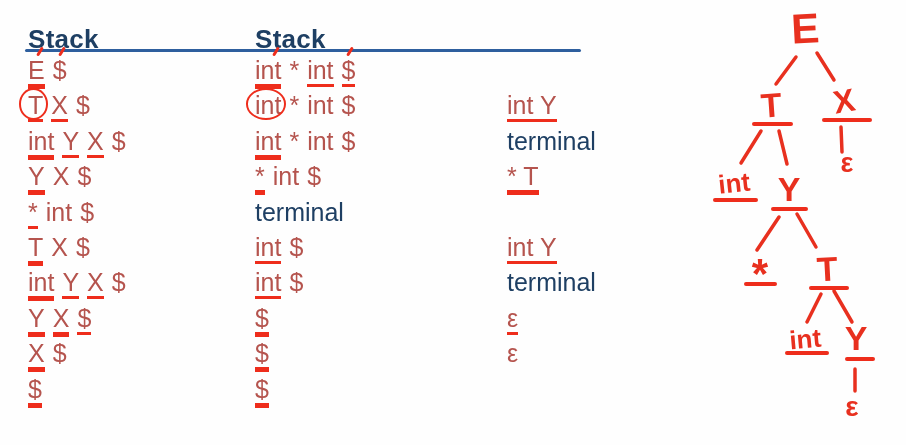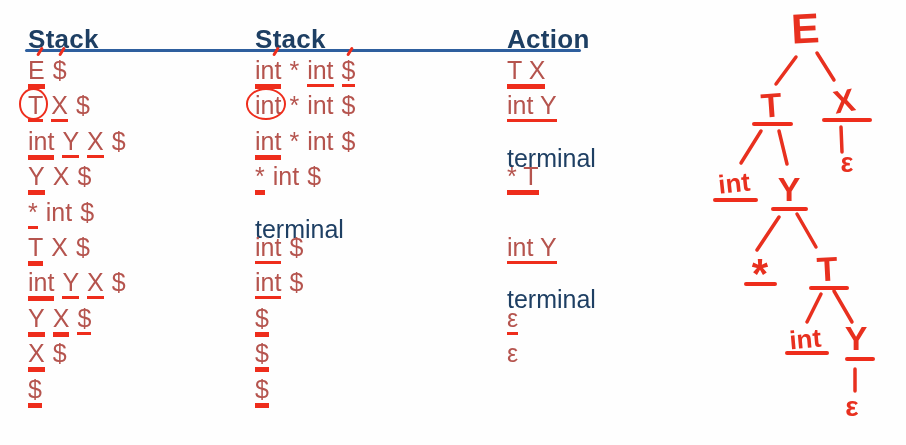--- a/index.html
+++ b/index.html
@@ -14,49 +14,47 @@
                background:var(--rule-blue);border-radius:2px;}
 
   #rows{position:absolute;left:28px;top:54px;width:870px;}
   .row{display:grid;grid-template-columns:227px 252px 220px;height:35.4px;
        align-items:start;padding-top:4px;box-sizing:border-box;}
   .cell{white-space:nowrap;}
   .tok{display:inline-block;position:relative;margin-right:8px;
        font-size:25px;line-height:25px;color:var(--body-red);padding-bottom:1px;}
   .tok.u1{border-bottom:3px solid var(--bright-red);}
   .tok.u2{border-bottom:5px solid var(--bright-red);}
-  .tok.blue{color:var(--navy);margin-top:17px;}
+  .tok.blue{color:var(--navy);}
   .ring{position:absolute;left:-9px;right:-5px;top:-5px;bottom:-1px;
         border:2.5px solid var(--bright-red);border-radius:50%;pointer-events:none;}
   .acc{position:absolute;top:-8px;right:0px;width:10px;height:3px;
        background:var(--bright-red);transform:rotate(-58deg);border-radius:2px;}
 
   
   #tree{position:absolute;left:700px;top:0;}
   #tree text{fill:var(--tree-red);font-family:"Liberation Sans",sans-serif;font-weight:bold;}
   #tree line.edge{stroke:var(--tree-red);stroke-width:3.5;stroke-linecap:round;}
   #tree line.mark{stroke:var(--bright-red);stroke-width:4;stroke-linecap:round;}
 </style>
 </head>
 <body>
 
 <div id="slide">
 
   <div id="headers">
     <div class="hdr">Stack</div>
     <div class="hdr">Stack</div>
-    <div class="hdr">Action</div>
   </div>
   <div id="header-rule"></div>
 
   <div id="rows">
       <div class="row">
         <div class="cell"><span class="tok u2">E<span class="acc"></span></span><span class="tok">$<span class="acc"></span></span></div>
         <div class="cell"><span class="tok u2">int<span class="acc"></span></span><span class="tok">*</span><span class="tok u1">int</span><span class="tok u1">$<span class="acc"></span></span></div>
-        <div class="cell"><span class="tok u2">T X</span></div>
       </div>
       <div class="row">
         <div class="cell"><span class="tok u1">T<span class="ring"></span></span><span class="tok u1">X</span><span class="tok">$</span></div>
         <div class="cell"><span class="tok">int<span class="ring"></span></span><span class="tok">*</span><span class="tok">int</span><span class="tok">$</span></div>
         <div class="cell"><span class="tok u1">int Y</span></div>
       </div>
       <div class="row">
         <div class="cell"><span class="tok u2">int</span><span class="tok u1">Y</span><span class="tok u1">X</span><span class="tok">$</span></div>
         <div class="cell"><span class="tok u2">int</span><span class="tok">*</span><span class="tok">int</span><span class="tok">$</span></div>
         <div class="cell"><span class="tok blue">terminal</span></div>

